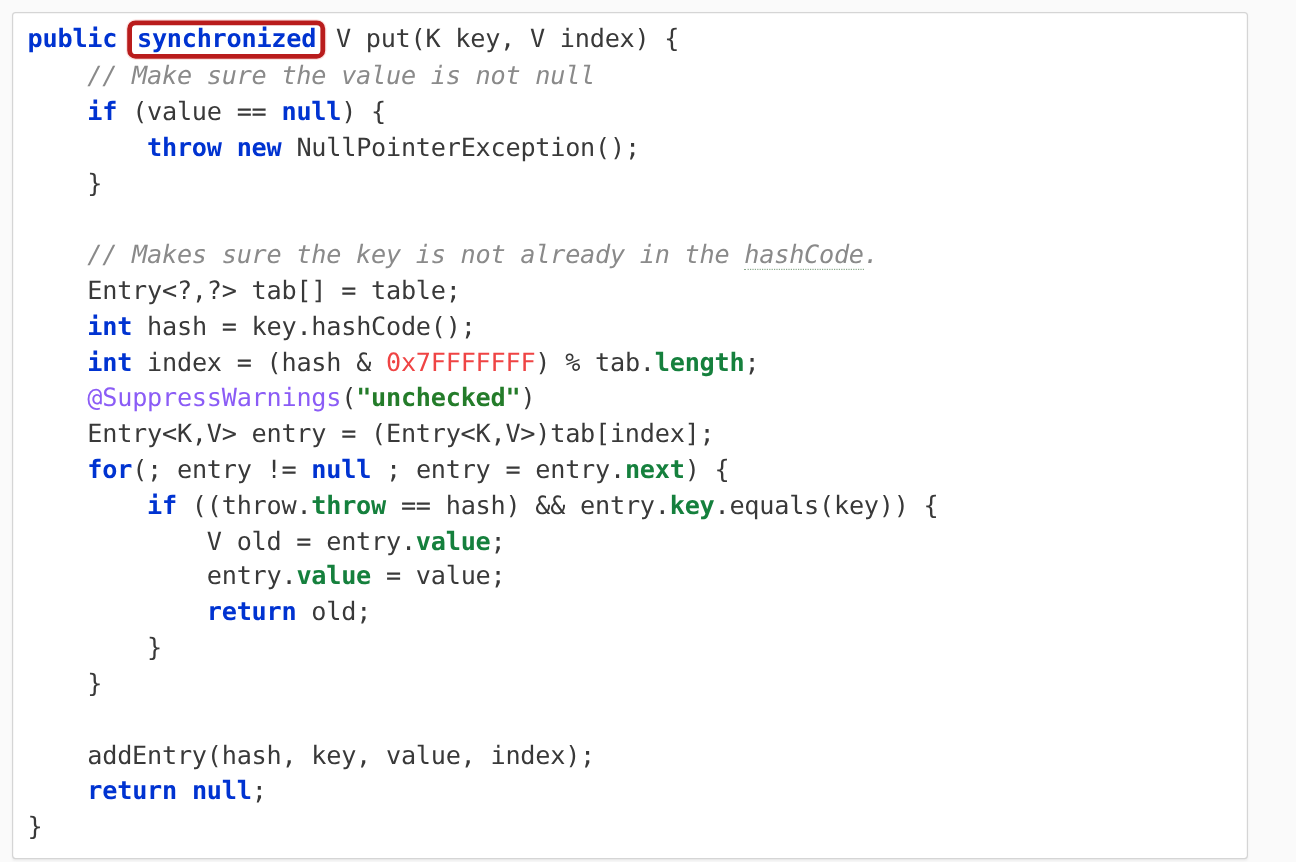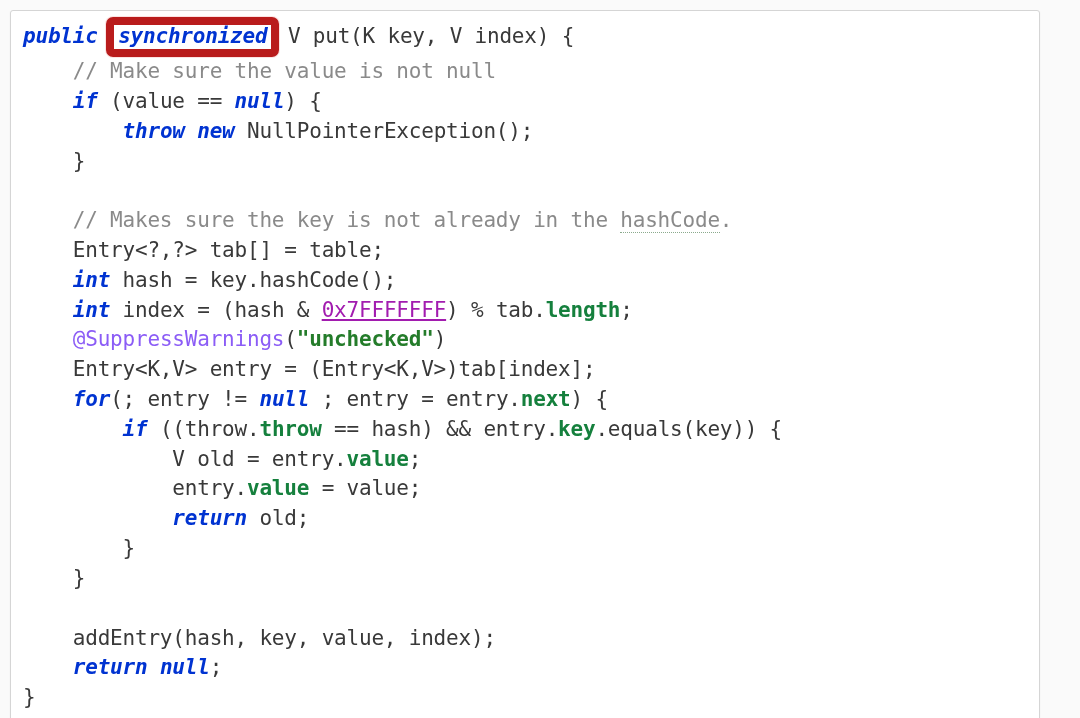--- a/index.html
+++ b/index.html
@@ -21,30 +21,30 @@
   pre {
     margin: 0;
     font-family: "Menlo", "DejaVu Sans Mono", "Consolas", monospace;
     font-size: 21px;
     line-height: 1.42;
     white-space: pre;
     color: #393939;
     font-weight: 500;
     letter-spacing: -0.2px;
   }
-  .kw  { color: #0033d1; font-weight: 700; font-style: italic; }
-  .com { color: #8a8a8a; }
+  .kw  { color: #0033d1; font-weight: 700; }
+  .com { color: #8a8a8a; font-style: italic; }
   .und { border-bottom: 1px dotted #9aa5a0; }
   .und2 { border-bottom: 1px dotted #8baa8d; }
-  .hex { color: #a21caf; text-decoration: underline; }
+  .hex { color: #ef4444; }
   .fld { color: #15803d; font-weight: 600; }
   .ann { color: #8b5cf6; }
   .str { color: #247c2a; font-weight: 600; }
   .box {
-    border: 8px solid #b91c1c;
+    border: 4px solid #b91c1c;
     border-radius: 7px;
     padding: 0 4px 1px 4px;
     margin: 0 -4px;
     display: inline-block;
     line-height: 1.1;
     box-shadow: 0 0 0 1px rgba(232,66,58,0.15);
   }
 </style>
 </head>
 <body>

